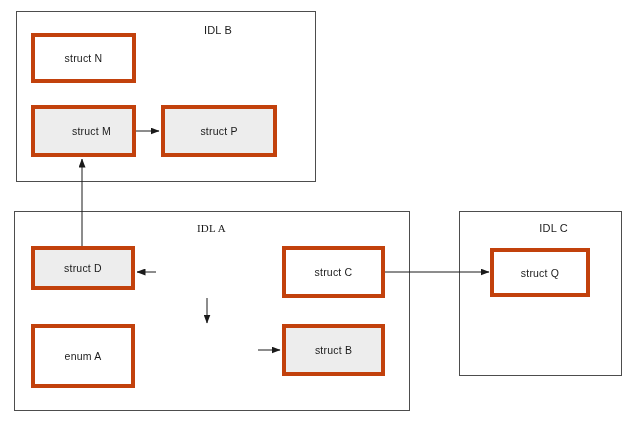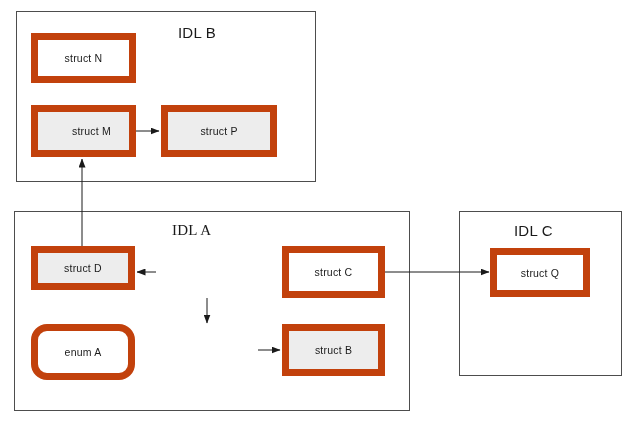--- a/index.html
+++ b/index.html
@@ -19,30 +19,30 @@
     overflow: hidden;
   }
   .container-box {
     position: absolute;
     box-sizing: border-box;
     border: 1px solid #4d4d4d;
     background: #ffffff;
   }
   .container-label {
     position: absolute;
-    font-size: 15px;
+    font-size: 11px;
     color: #1a1a1a;
     white-space: nowrap;
-    text-align: left;
+    text-align: right;
     letter-spacing: 0.2px;
   }
   .node {
     position: absolute;
     box-sizing: border-box;
-    border: 7px solid #c2410c;
+    border: 4px solid #c2410c;
     display: flex;
     align-items: center;
     justify-content: center;
     font-size: 10.5px;
     color: #1a1a1a;
     white-space: nowrap;
     letter-spacing: 0.2px;
   }
   .node.fill-white  { background: #ffffff; }
   .node.fill-light  { background: #ededed; }
@@ -75,21 +75,21 @@
 
   <div class="node fill-light" style="left:31px; top:105px; width:105px; height:52px;padding-left:16px;">struct M</div>
 
   <div class="node fill-light" style="left:161px; top:105px; width:116px; height:52px;">struct P</div>
 
   <div class="node fill-light" style="left:31px; top:246px; width:104px; height:44px;">struct D</div>
 
 
   <div class="node fill-white" style="left:282px; top:246px; width:103px; height:52px;">struct C</div>
 
-  <div class="node fill-white" style="left:31px; top:324px; width:104px; height:56px;border-radius:16px;">enum A</div>
+  <div class="node fill-white" style="left:31px; top:324px; width:104px; height:64px;">enum A</div>
 
 
   <div class="node fill-white" style="left:490px; top:248px; width:100px; height:49px;">struct Q</div>
 
   <div class="node fill-light" style="left:282px; top:324px; width:103px; height:52px;">struct B</div>
 
   <svg class="edge-layer" viewBox="0 0 640 428" width="640" height="428">
     <defs>
       <marker id="arrowhead" markerWidth="9" markerHeight="7" refX="8.5" refY="3.5" orient="auto" markerUnits="userSpaceOnUse">
         <polygon points="0 0, 9 3.5, 0 7" fill="#1a1a1a"></polygon>

